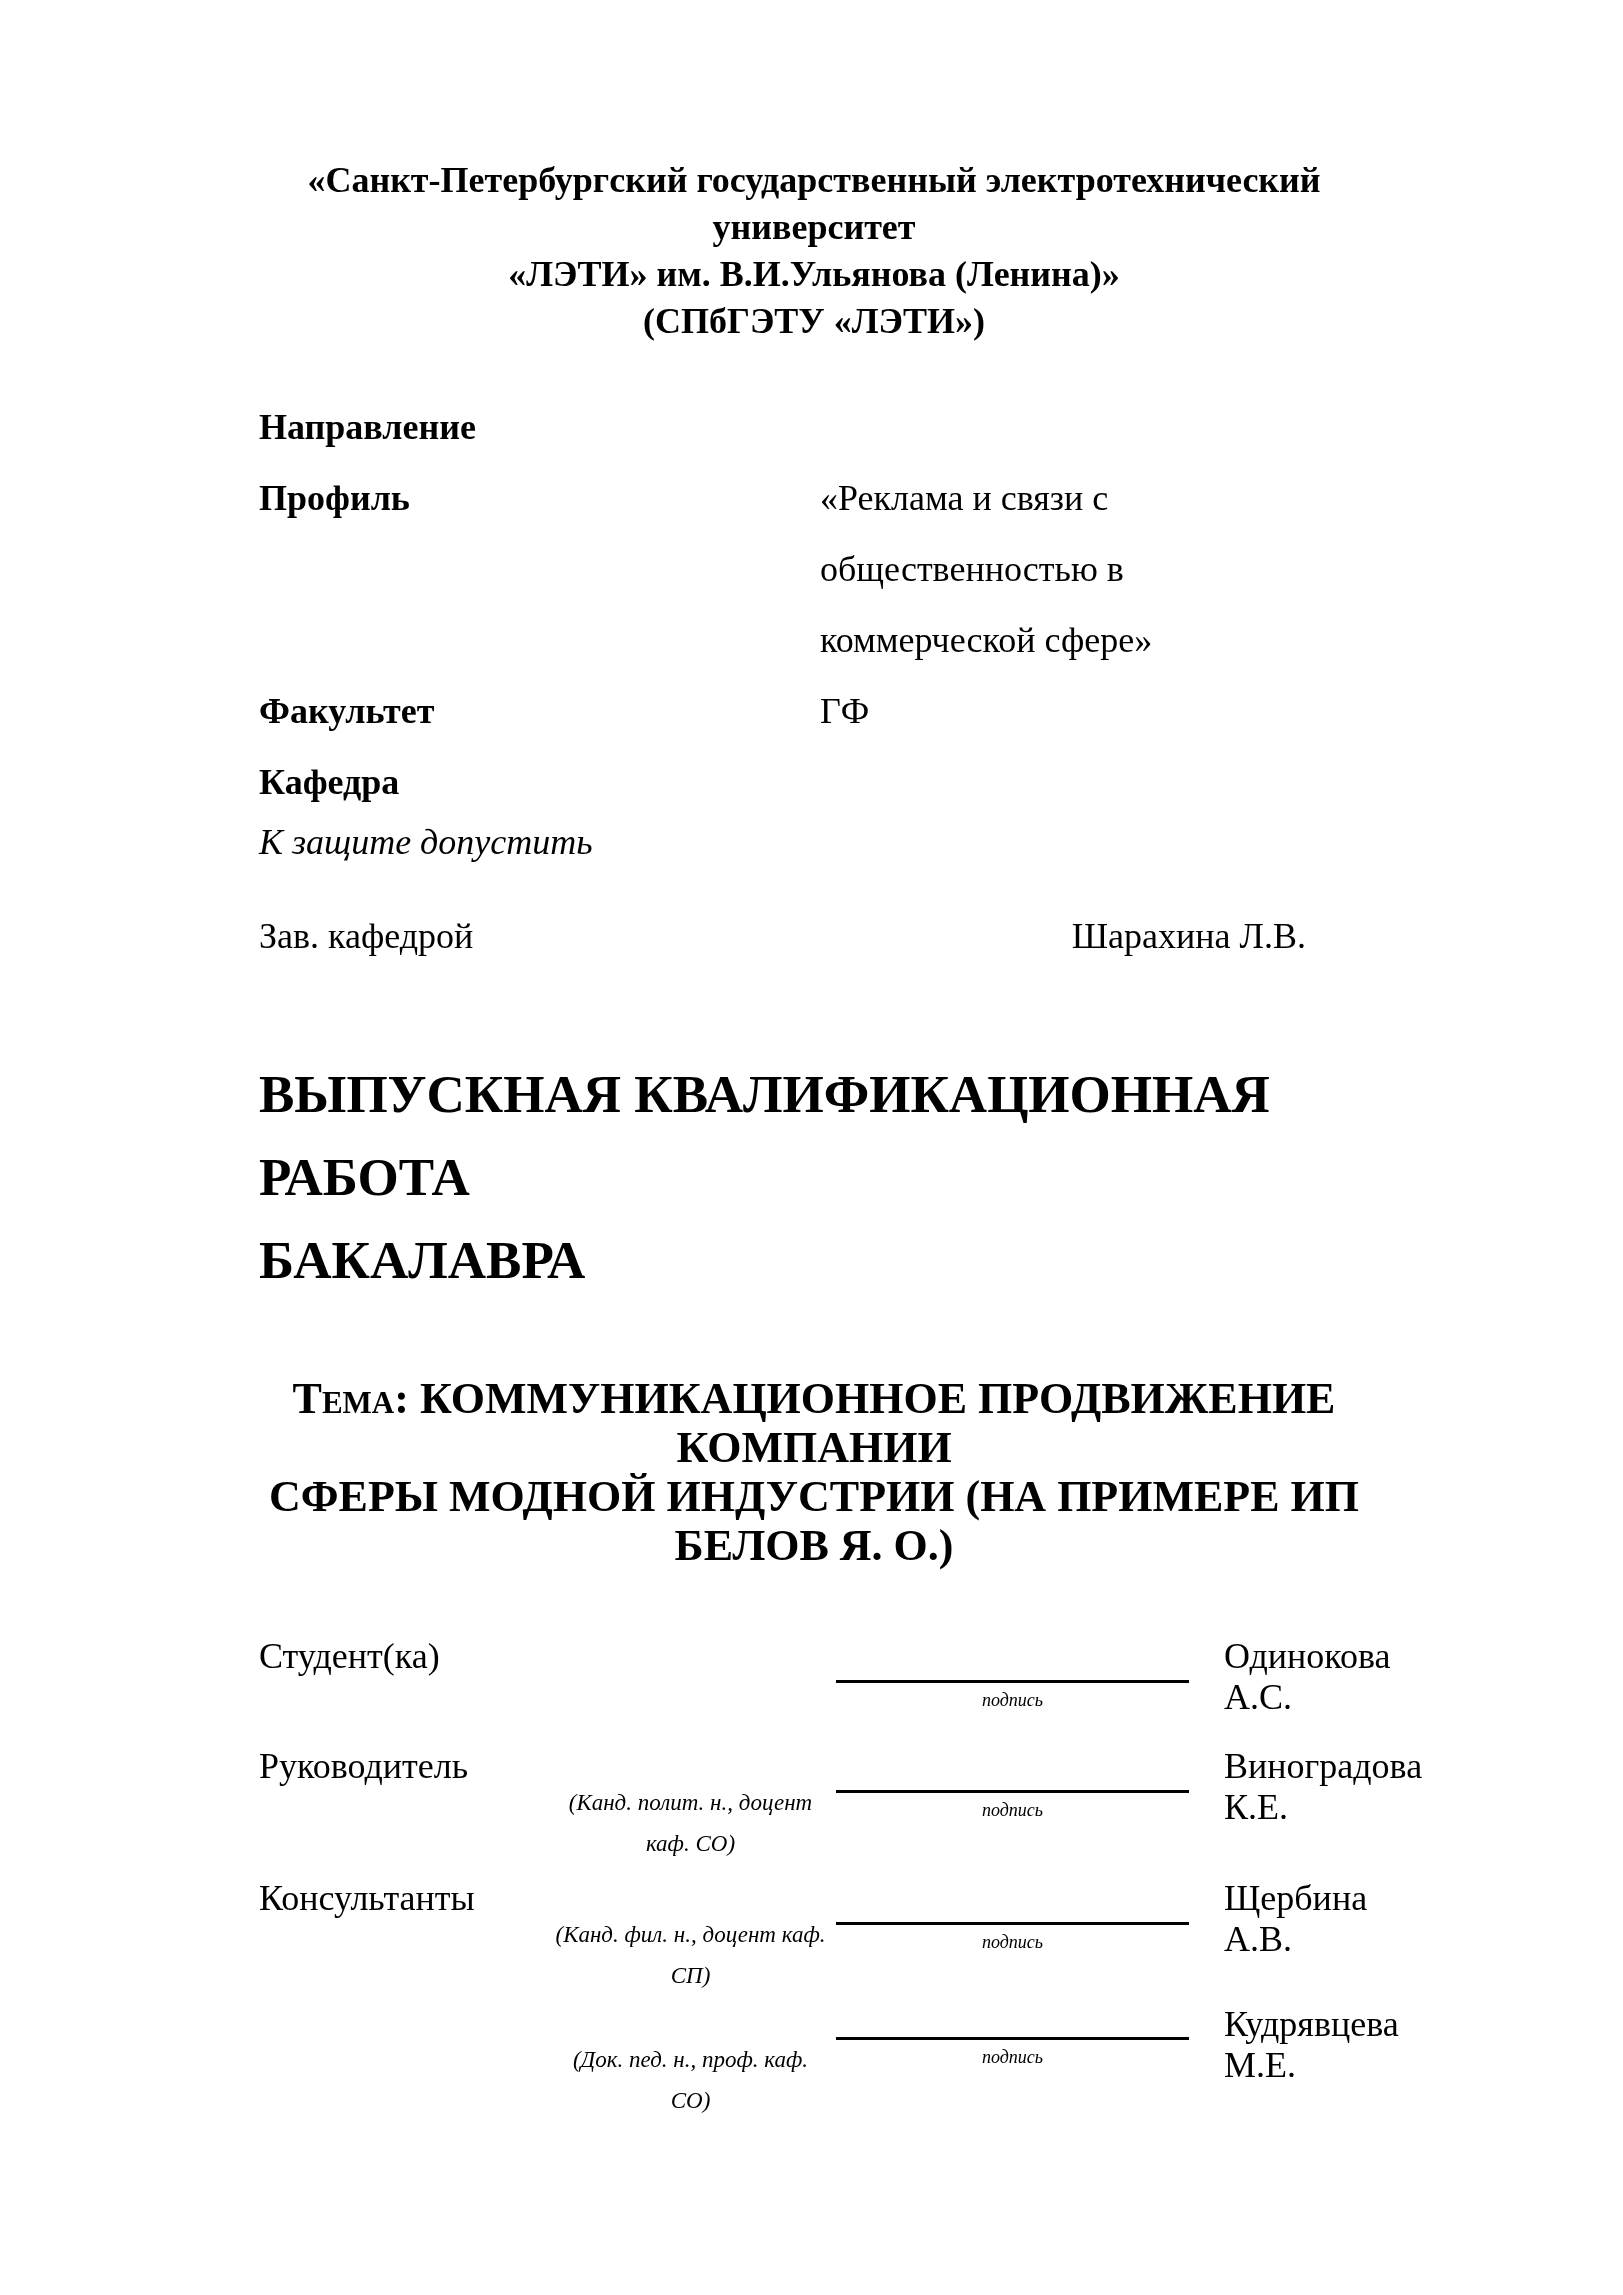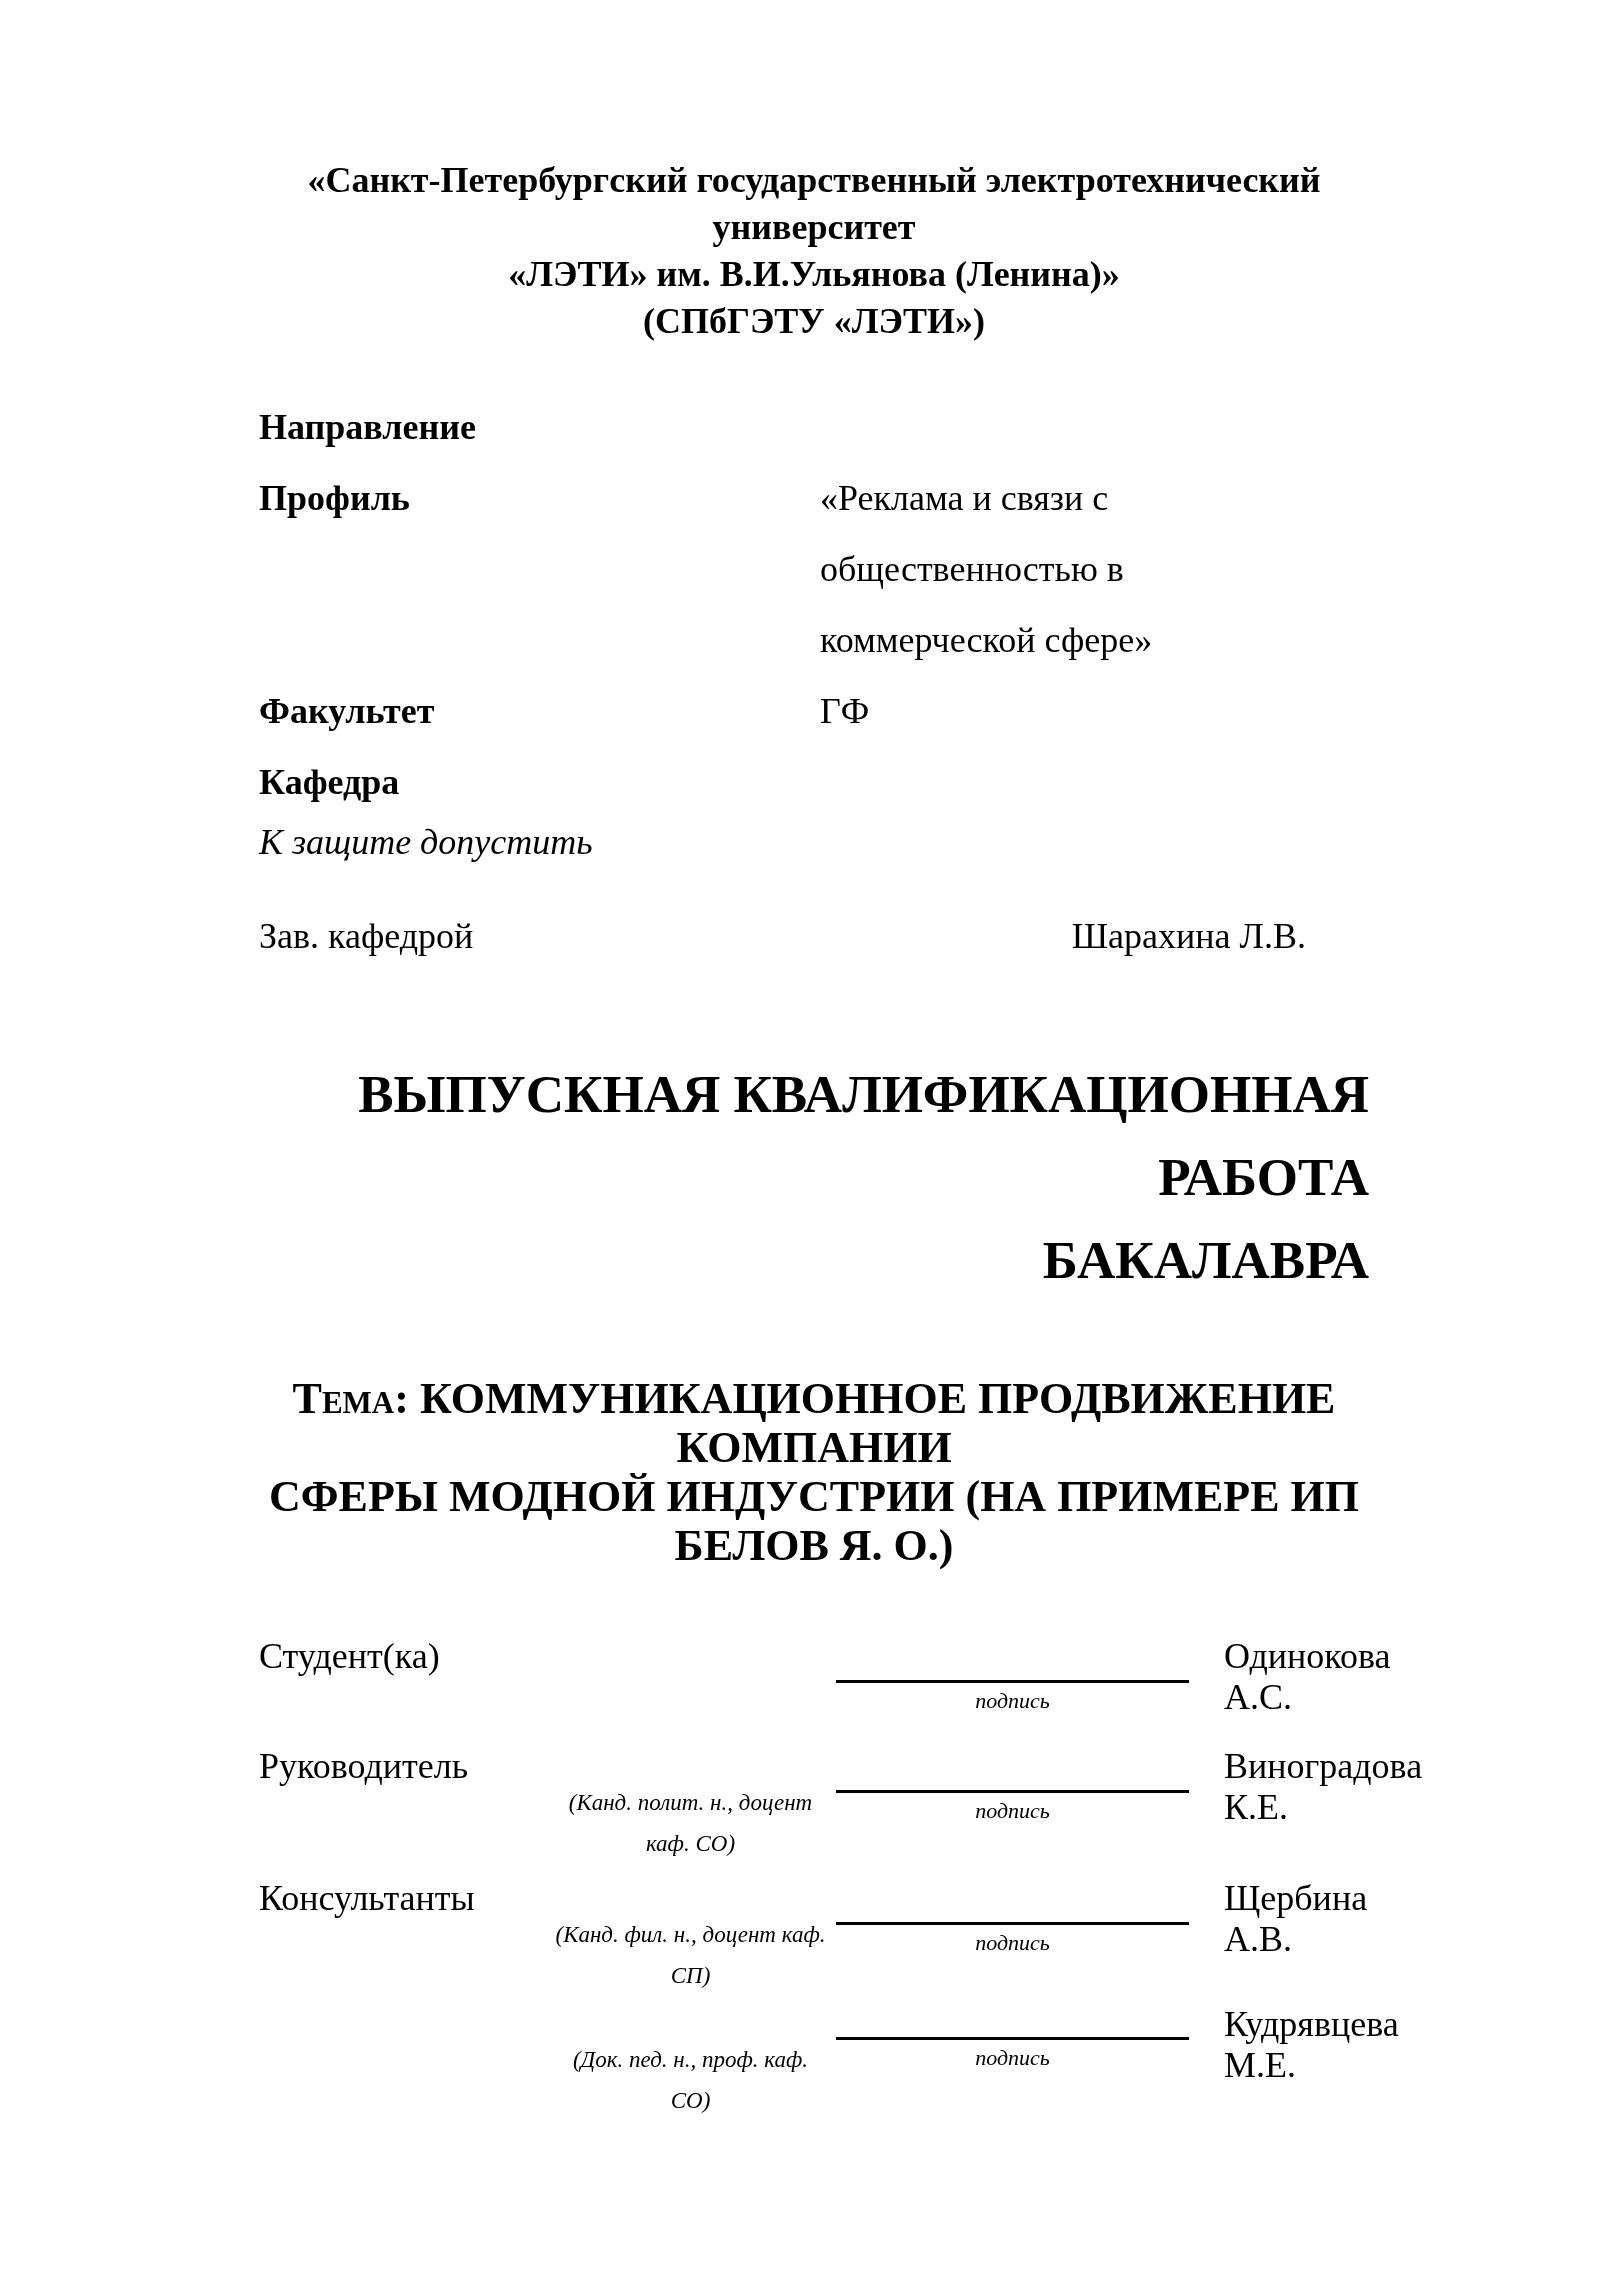--- a/index.html
+++ b/index.html
@@ -58,21 +58,21 @@
     margin-top: 38px;
     display: flex;
     justify-content: space-between;
     font-size: 36px;
     line-height: 41px;
     padding-right: 63px;
   }
   
   .main-title {
     margin-top: 96px;
-    text-align: right;
+    text-align: left;
     font-weight: bold;
     font-size: 53px;
     line-height: 83px;
     white-space: pre-line;
   }
   
   .topic {
     margin-top: 72px;
     text-align: center;
     font-weight: bold;
@@ -112,21 +112,21 @@
     margin-top: 44px;
   }
   .sig-row.r4 .sig-linewrap { margin-top: 33px; }
   .sig-line {
     height: 0;
     border-bottom: 3.1px solid #000000;
     margin: 0 3.9px;
   }
   .sig-caption {
     font-style: italic;
-    font-size: 22px;
+    font-size: 18px;
     line-height: 31px;
     text-align: center;
     margin-top: 1.6px;
   }
   .sig-name {
     font-size: 36px;
     line-height: 41px;
     padding-left: 31px;
   }
   

